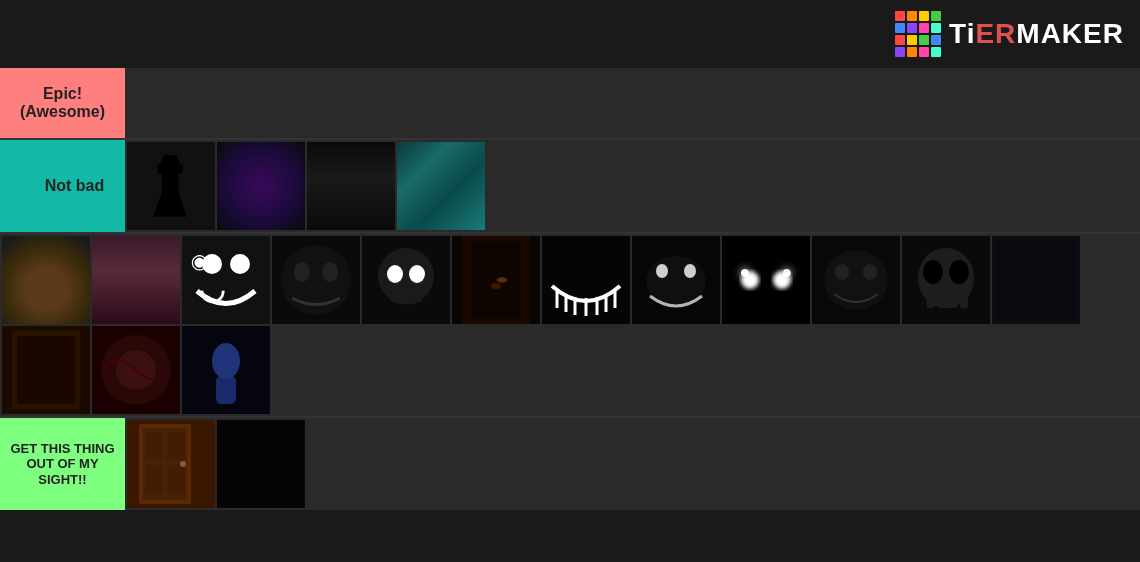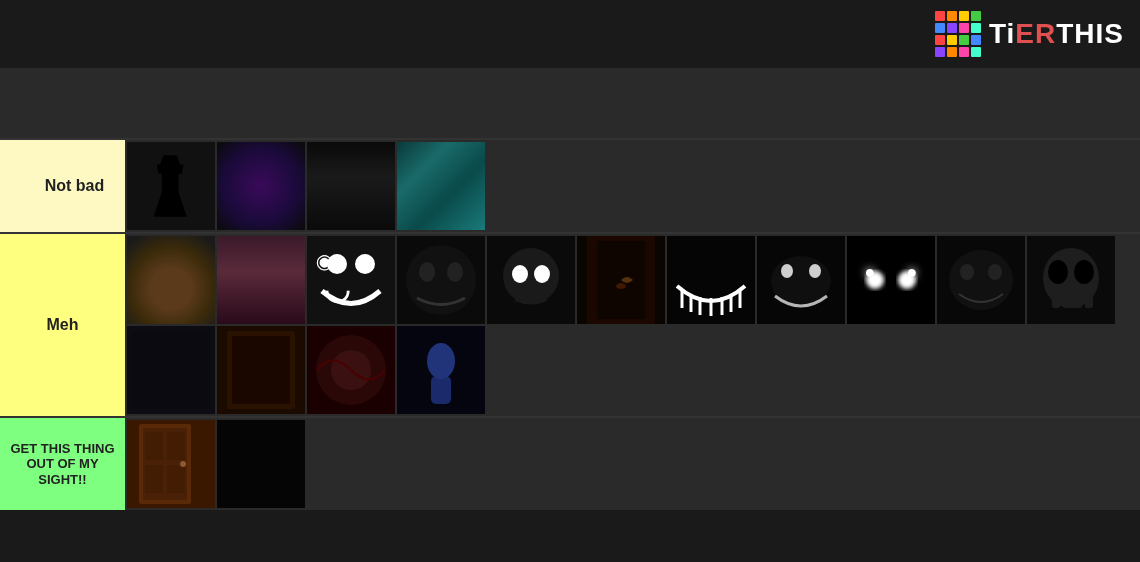--- a/index.html
+++ b/index.html
@@ -75,21 +75,21 @@
     .tier-item {
       width: 88px;
       height: 88px;
       overflow: hidden;
       flex-shrink: 0;
     }
 
     
     .tier-epic { background: #ff7f7f; }
     .tier-pretty-cool { background: #ffb07f; }
-    .tier-not-bad { background: #fef9c3; padding-left: 28px; }
+    .tier-not-bad { background: #14b8a6; padding-left: 28px; }
     .tier-meh { background: #ffff7f; }
     .tier-get-out { background: #7fff7f; }
 
     
     .img-glitch {
       background: linear-gradient(135deg, #ff00ff 0%, #00ffff 20%, #ff0000 40%, #00ff00 60%, #0000ff 80%, #ffff00 100%);
       width: 100%; height: 100%;
     }
     .img-orange-cat {
       background: radial-gradient(circle at 50% 40%, #ff6600 30%, #cc4400 50%, #1a1a1a 80%);
@@ -281,28 +281,30 @@
         <div class="logo-cell" style="background:#ffcc00;"></div>
         <div class="logo-cell" style="background:#44cc44;"></div>
         <div class="logo-cell" style="background:#4488ff;"></div>
 
         <div class="logo-cell" style="background:#8844ff;"></div>
         <div class="logo-cell" style="background:#ff8800;"></div>
         <div class="logo-cell" style="background:#ff44aa;"></div>
         <div class="logo-cell" style="background:#44ffcc;"></div>
       </div>
       <div class="logo-text">
-        <span class="ti">Ti</span><span class="er">ER</span><span class="maker">THIS</span>
+        <span class="ti">Ti</span><span class="er">ER</span><span class="maker">MAKER</span>
       </div>
     </div>
   </div>
 
   <div class="tier-table">
 
     <div class="tier-row">
+      <div class="tier-label tier-epic" style="white-space:pre-line;">Epic!
+(Awesome)</div>
       <div class="tier-items" style="min-height:70px;">
       </div>
     </div>
 
 
     <div class="tier-row">
       <div class="tier-label tier-not-bad">Not bad</div>
       <div class="tier-items">
         <div class="tier-item">
           <div class="img-shadow-figure"></div>
@@ -313,21 +315,20 @@
         <div class="tier-item">
           <div class="img-teeth"></div>
         </div>
         <div class="tier-item">
           <div class="img-teal-texture"></div>
         </div>
       </div>
     </div>
 
     <div class="tier-row">
-      <div class="tier-label tier-meh">Meh</div>
       <div class="tier-items" style="flex-wrap:wrap; min-height:180px;">
 
         <div class="tier-item">
           <div class="img-brown-rock"></div>
         </div>
         <div class="tier-item">
           <div class="img-pink-dark"></div>
         </div>
         <div class="tier-item">
           <div class="img-smile-white">

